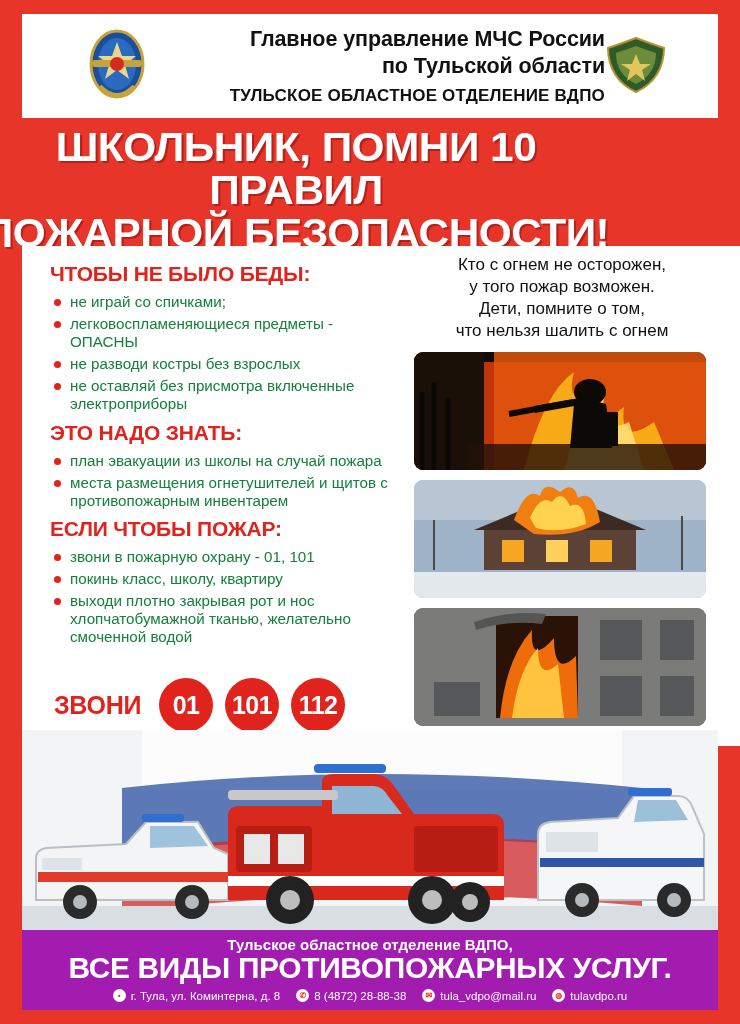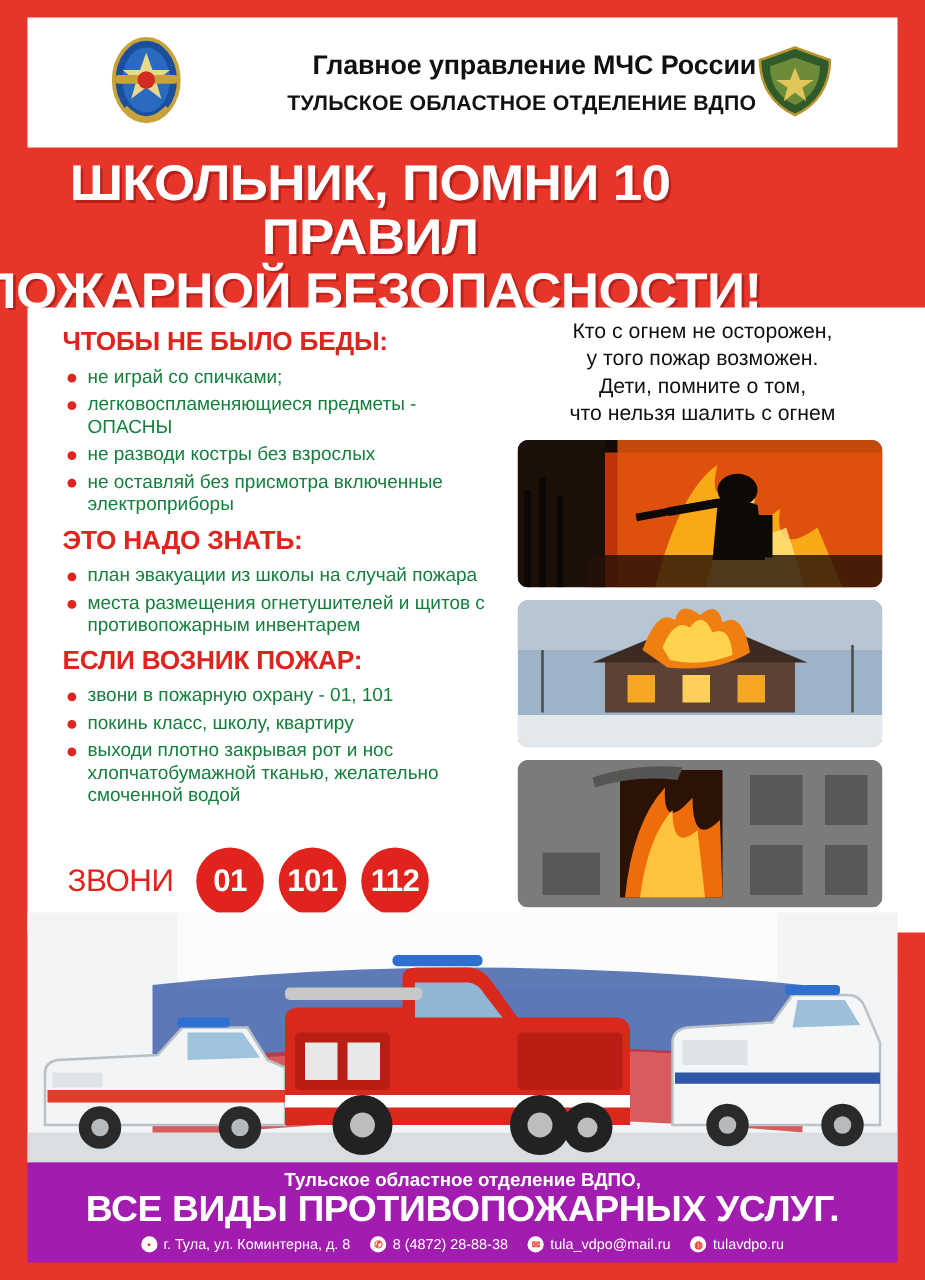--- a/index.html
+++ b/index.html
@@ -160,21 +160,21 @@
   
   .call-row {
     position: absolute;
     left: 32px;
     top: 432px;
     display: flex;
     align-items: center;
   }
   .call-label {
     color: #e0231c;
-    font-weight: normal;
+    font-weight: bold;
     font-size: 25px;
     margin-right: 18px;
     letter-spacing: -0.3px;
     text-align: center;
   }
   .circle {
     width: 54px;
     height: 54px;
     border-radius: 50%;
     background: #e0231c;
@@ -263,20 +263,21 @@
         <path d="M37 18 L42 32 L56 32 L45 41 L49 55 L37 46 L25 55 L29 41 L18 32 L32 32 Z" fill="#e8d98a"></path>
         <rect x="12" y="36" width="50" height="7" rx="3" fill="#c8a23a"></rect>
         <path d="M20 62 Q37 80 54 62" fill="none" stroke="#c8a23a" stroke-width="4"></path>
         <circle cx="37" cy="40" r="7" fill="#d42b20"></circle>
       </svg>
     </div>
 
     <div class="header-text">
       <div class="header-title">
         <div>Главное управление МЧС России</div>
+        <div>по Тульской области</div>
       </div>
       <div class="header-sub">ТУЛЬСКОЕ ОБЛАСТНОЕ ОТДЕЛЕНИЕ ВДПО</div>
     </div>
 
     <div class="header-emblem-right">
       <svg width="72" height="62" viewBox="0 0 72 62">
         <path d="M36 4 C20 10 8 14 8 14 C8 34 18 50 36 58 C54 50 64 34 64 14 C64 14 52 10 36 4 Z" fill="#2f5b2a" stroke="#b8932f" stroke-width="2"></path>
         <path d="M36 12 C25 16 16 19 16 19 C16 33 23 44 36 50 C49 44 56 33 56 19 C56 19 47 16 36 12 Z" fill="#6d8c3a"></path>
         <path d="M36 20 L40 30 L51 30 L42 36 L45 47 L36 40 L27 47 L30 36 L21 30 L32 30 Z" fill="#e2c65a"></path>
       </svg>
@@ -299,21 +300,21 @@
         <li>не разводи костры без взрослых</li>
         <li>не оставляй без присмотра включенные электроприборы</li>
       </ul>
 
       <div class="sec-head">ЭТО НАДО ЗНАТЬ:</div>
       <ul class="rules">
         <li>план эвакуации из школы на случай пожара</li>
         <li>места размещения огнетушителей и щитов с противопожарным инвентарем</li>
       </ul>
 
-      <div class="sec-head">ЕСЛИ ВОЗНИК ПОЖАР:</div>
+      <div class="sec-head">ЕСЛИ ЧТОБЫ ПОЖАР:</div>
       <ul class="rules">
         <li>звони в пожарную охрану - 01, 101</li>
         <li>покинь класс, школу, квартиру</li>
         <li>выходи плотно закрывая рот и нос хлопчатобумажной тканью, желательно смоченной водой</li>
       </ul>
     </div>
 
     <div class="right-col">
       <div class="poem">
         <div>Кто с огнем не осторожен,</div>

